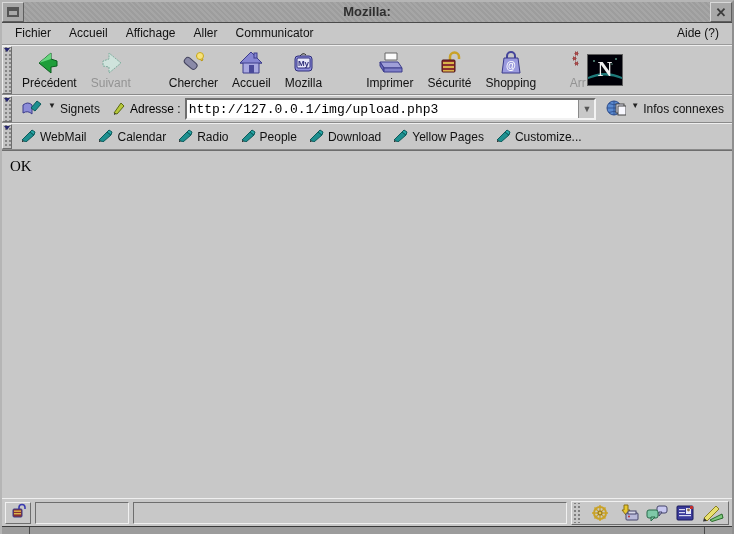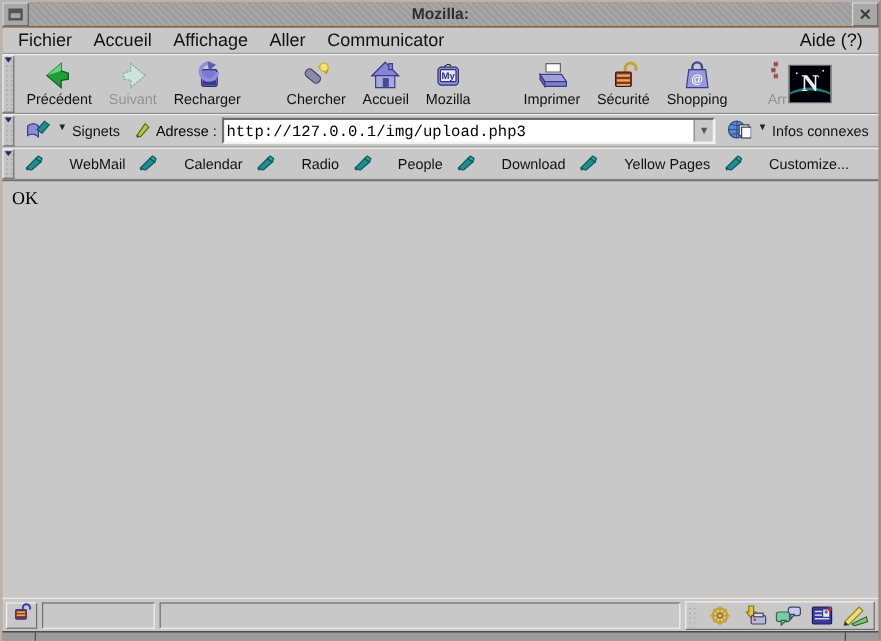--- a/index.html
+++ b/index.html
@@ -4,21 +4,21 @@
 <style>
   * { margin:0; padding:0; box-sizing:border-box; }
   html,body { width:734px; height:534px; }
   body{
     font-family:"Liberation Sans", sans-serif;
     background:#c8c8c8;
     overflow:hidden;
   }
   .window{
     width:734px; height:534px;
-    background:#f97316;
+    background:#7dd3fc;
     border-left:2px solid #b5b5b5;
     border-right:2px solid #8f8f8f;
     border-top:2px solid #b5b5b5;
     display:flex; flex-direction:column;
   }
   
   .titlebar{
     height:21px; flex:0 0 21px;
     background:repeating-linear-gradient(45deg,#a6a6a6 0 2px,#9d9d9d 2px 4px);
     display:flex; align-items:stretch;
@@ -40,22 +40,22 @@
   .tb-title{
     flex:1; text-align:center;
     font-size:13px; font-weight:bold; color:#2e2e2e;
     line-height:20px;
     margin:0 2px;
   }
   
   .menubar{
     height:22px; flex:0 0 22px;
     background:#c8c8c8;
-    display:flex; align-items:center;
-    font-size:15px; color:#111;
+    display:flex; 
+    font-size:12px; color:#111;
     padding:0 4px;
     border-bottom:1px solid #9a9a9a;
   }
   .menu-item{ padding:3px 9px; }
   .menubar .spacer{ flex:1; }
   
   .row{
     display:flex; align-items:center;
     background:#c8c8c8;
     border-top:1px solid #efefef;
@@ -113,21 +113,21 @@
     padding:0 2px;
   }
   .url-drop{
     width:16px; flex:0 0 16px;
     background:#c8c8c8; border-left:1px solid #8a8a8a;
     display:flex; align-items:center; justify-content:center;
     font-size:9px; color:#555;
   }
   
   .personalrow{ height:27px; flex:0 0 27px; font-size:12px; }
-  .pt-item{ display:flex; align-items:center; gap:22px; padding:2px 6px; color:#111; }
+  .pt-item{ display:flex; align-items:center; gap:4px; padding:2px 6px; color:#111; }
   
   .content{
     flex:1; background:#c8c8c8;
     border-top:1px solid #6e6e6e;
     padding:7px 8px;
     font-family:"Liberation Serif", serif;
     font-size:15px; color:#000;
   }
   
   .statusbar{
@@ -216,31 +216,20 @@
 
     <div class="tool-btn disabled">
       <span class="icon">
         <svg width="26" height="26" viewBox="0 0 26 26">
             <polygon points="23,13 11,3 11,9 5,11 5,16 11,17 11,23" fill="#cfe3dc" stroke="#7fae9f" stroke-width="1" stroke-dasharray="2,1"></polygon>
           </svg>
       </span>
       <span>Suivant</span>
     </div>
 
-    <div class="tool-btn">
-      <span class="icon">
-        <svg width="26" height="26" viewBox="0 0 26 26">
-            <rect x="8" y="8" width="13" height="14" rx="2" fill="#7a7ad0" stroke="#2e2e7a"></rect>
-            <rect x="9" y="17" width="11" height="4" fill="#3a3a8a"></rect>
-            <path d="M16 3 A 7 7 0 1 0 21 10" fill="none" stroke="#8f8fe0" stroke-width="3"></path>
-            <polygon points="13,1 20,4 14,9" fill="#5a5ab8"></polygon>
-          </svg>
-      </span>
-      <span>Recharger</span>
-    </div>
 
     <div class="tool-sp2"></div>
 
     <div class="tool-btn">
       <span class="icon">
         <svg width="26" height="26" viewBox="0 0 26 26">
             <polygon points="18,4 23,9 22,11 16,6" fill="#f2d24a" stroke="#b89510"></polygon>
             <rect x="4" y="10" width="14" height="7" rx="3" transform="rotate(40 11 13)" fill="#8a8aa8" stroke="#44445f"></rect>
             <circle cx="20" cy="6" r="3.5" fill="#f7e27a" stroke="#c7a820"></circle>
           </svg>

